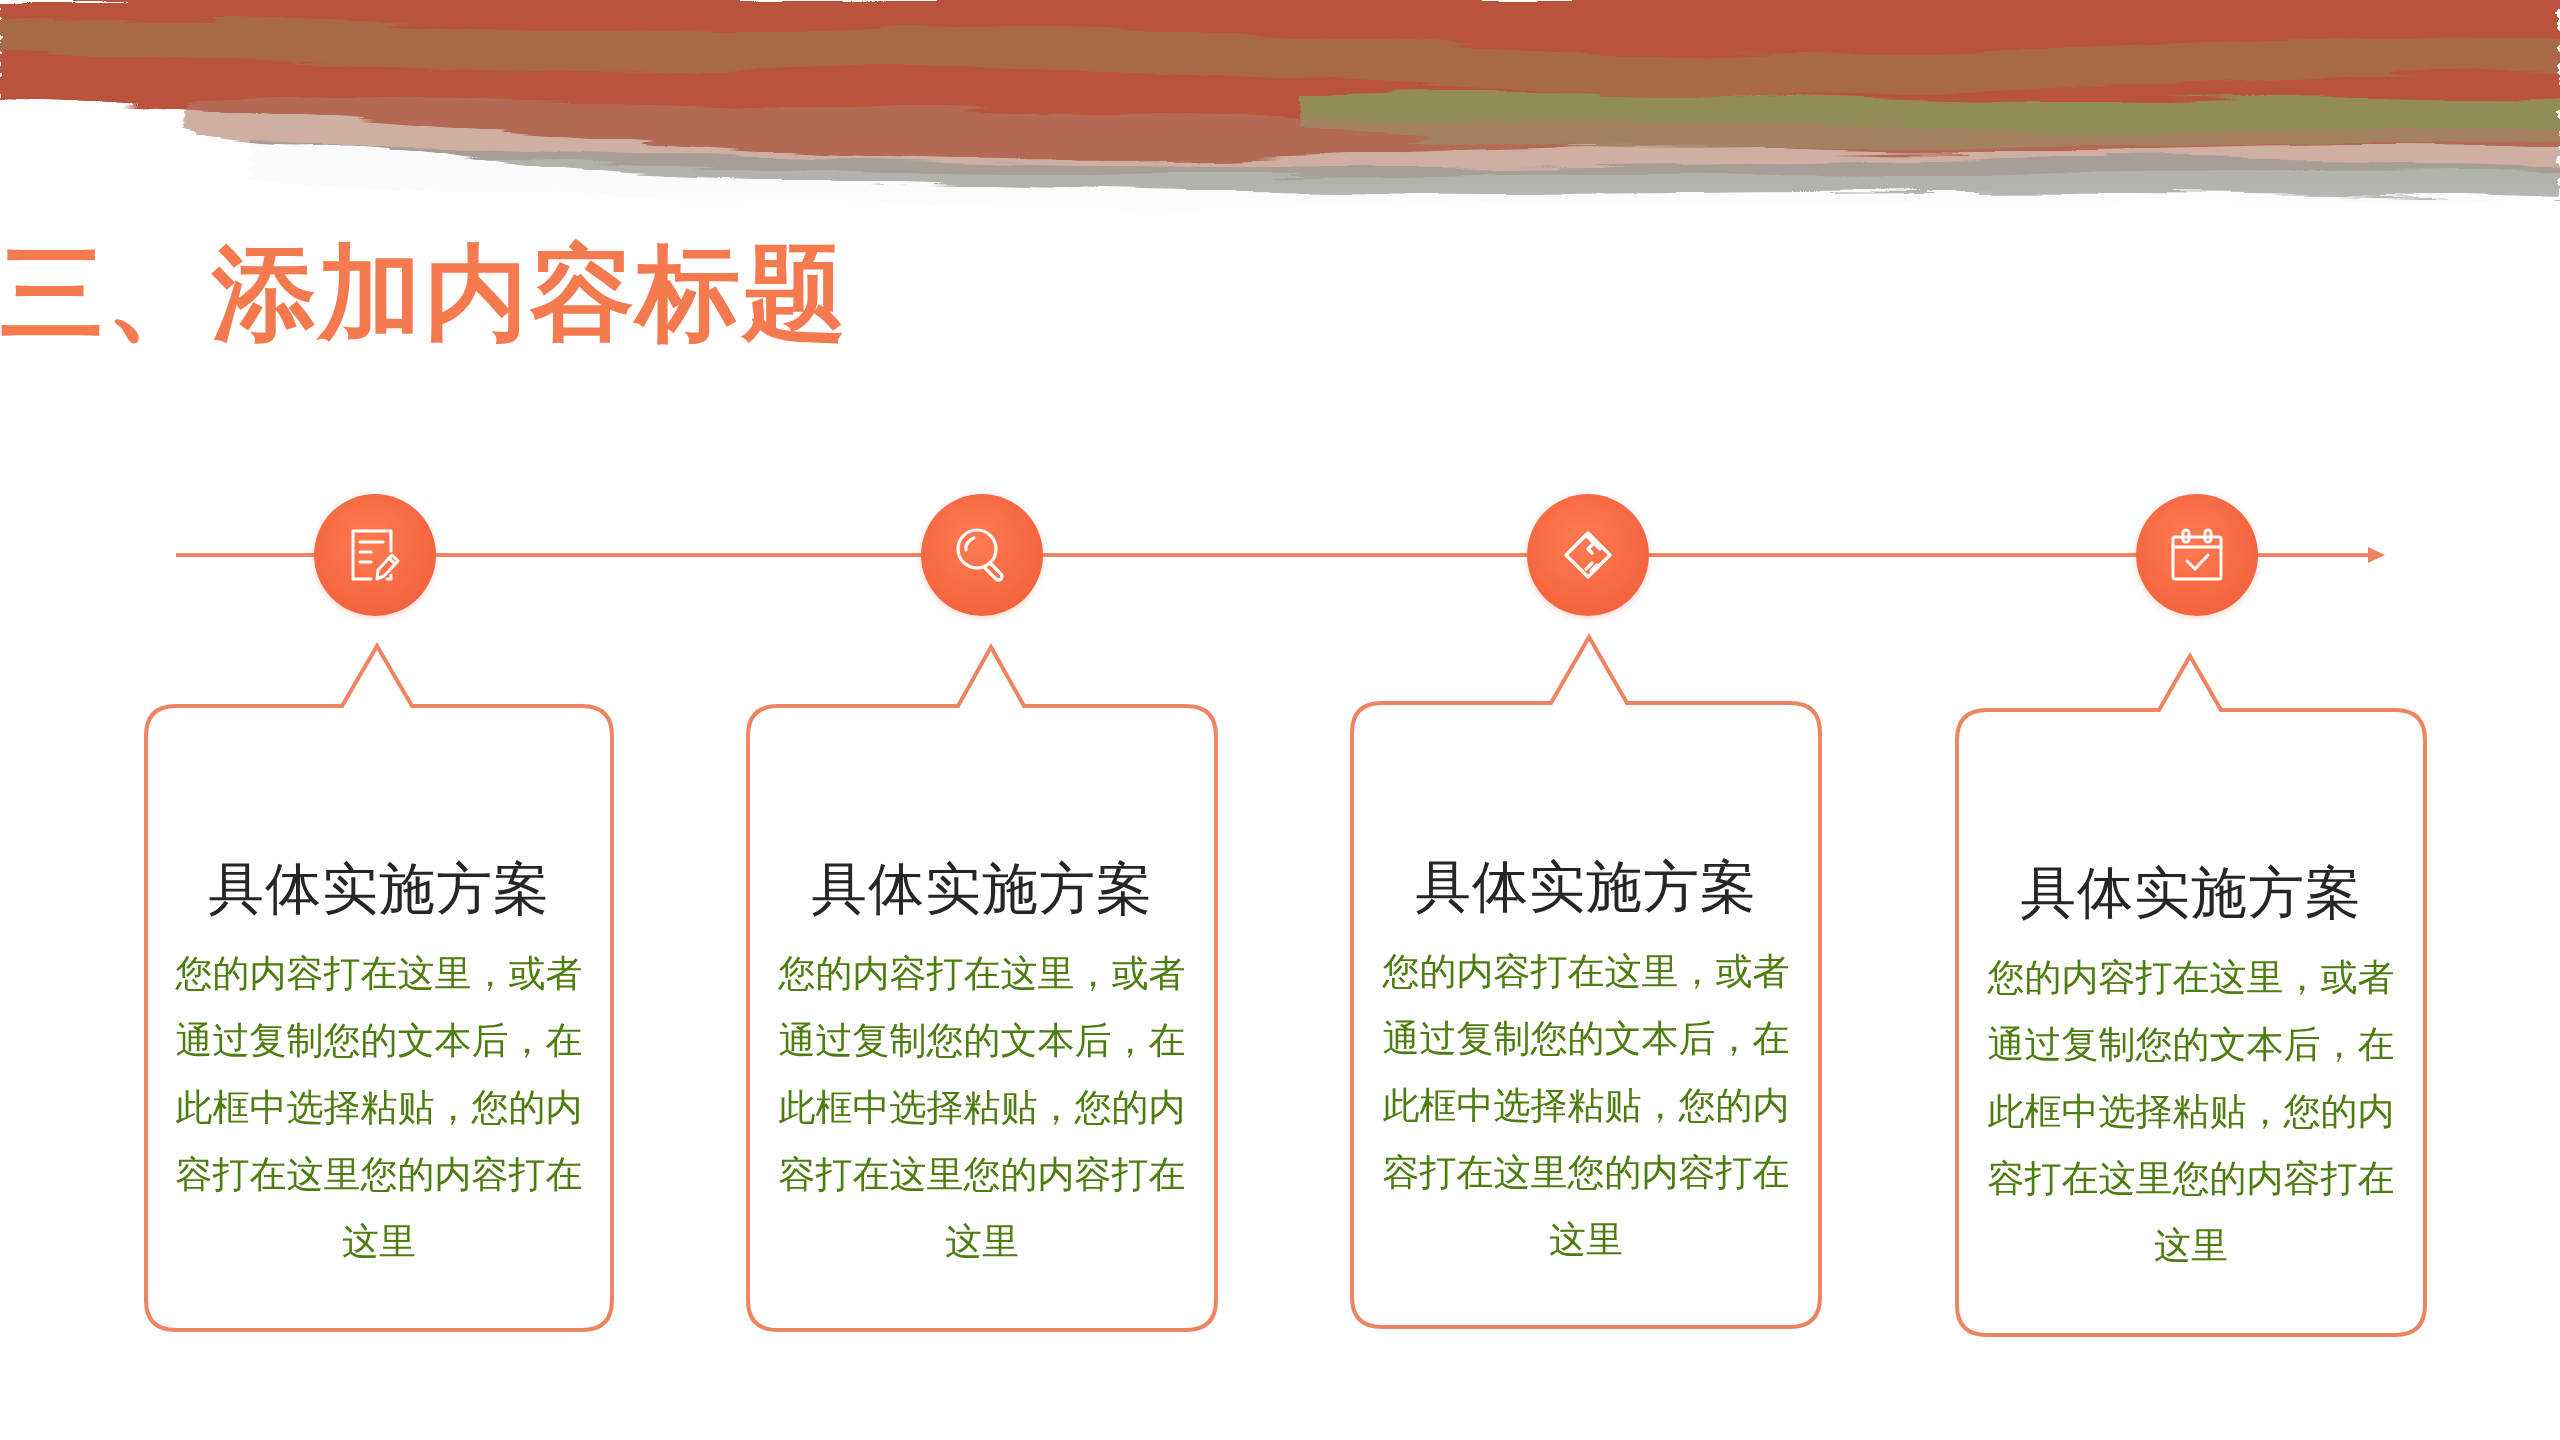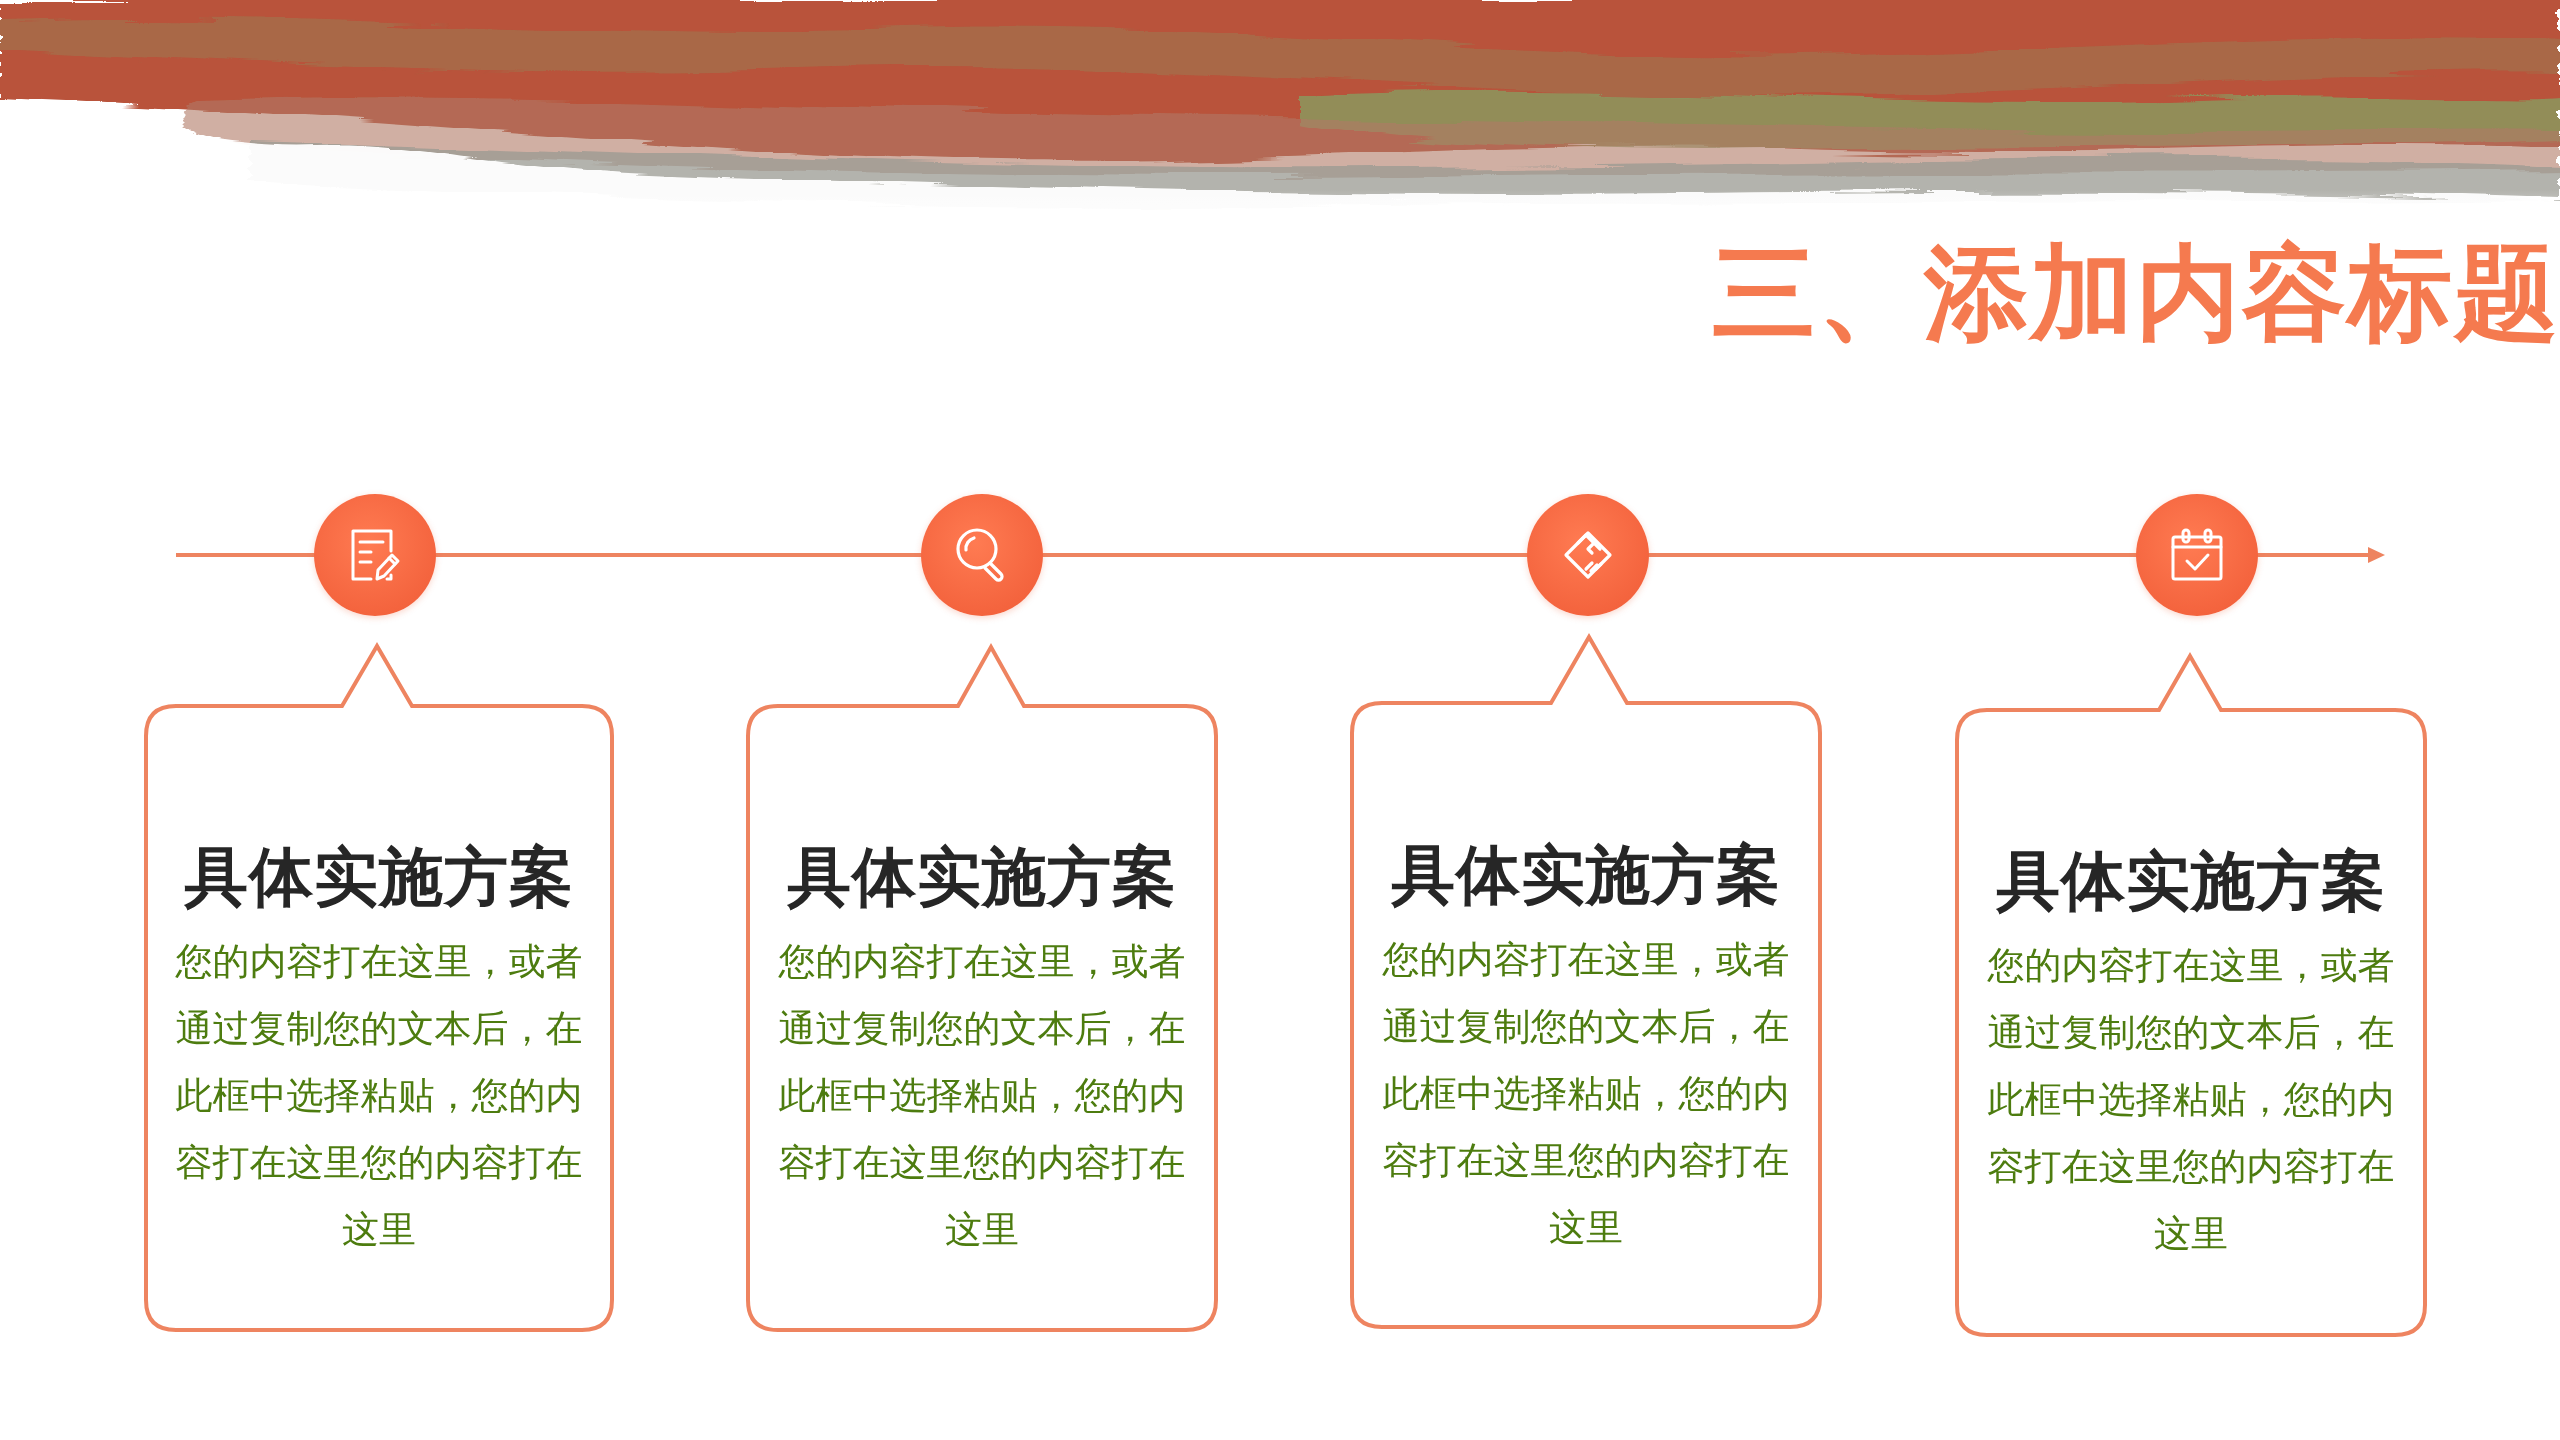--- a/index.html
+++ b/index.html
@@ -7,37 +7,37 @@
     width: 2560px; height: 1440px; overflow: hidden; position: relative;
     background: #ffffff;
     font-family: "DejaVu Sans", "Liberation Sans", sans-serif;
   }
   .banner {
     position: absolute; left: 0; top: 0; width: 2560px; height: 250px;
     overflow: hidden;
   }
   .banner svg { display: block; }
   .title {
-    position: absolute; left: 0; top: 228px; width: 2560px; text-align: right;
+    position: absolute; left: 0; top: 228px; width: 2560px; text-align: left;
     font-size: 104px; font-weight: bold; color: #f57a4f; letter-spacing: 2px;
     line-height: 130px;
   }
   .timeline { position: absolute; left: 0; top: 0; width: 2560px; height: 1440px; pointer-events: none; }
   .node {
     position: absolute; width: 122px; height: 122px; border-radius: 50%;
     background: radial-gradient(circle at 45% 40%, #ff7b52 0%, #f4643e 70%, #ef5c37 100%);
     box-shadow: 0 2px 6px rgba(240,100,60,0.25);
   }
   .node svg { position: absolute; left: 31px; top: 31px; width: 60px; height: 60px; }
   .card-frame { position: absolute; left: 0; top: 0; width: 2560px; height: 1440px; pointer-events: none; }
   .card-text {
     position: absolute; width: 430px; text-align: center;
   }
   .card-heading {
-    font-size: 64px; color: #262626; line-height: 70px; margin: 0; font-weight: bold;
+    font-size: 56px; color: #262626; line-height: 70px; margin: 12px; font-weight: normal;
     letter-spacing: 1px;
   }
   .card-body {
     margin-top: 16px; font-size: 37px; color: #4d7c0f; line-height: 67px;
   }
 </style>
 </head>
 <body>
 
 <div class="banner">

